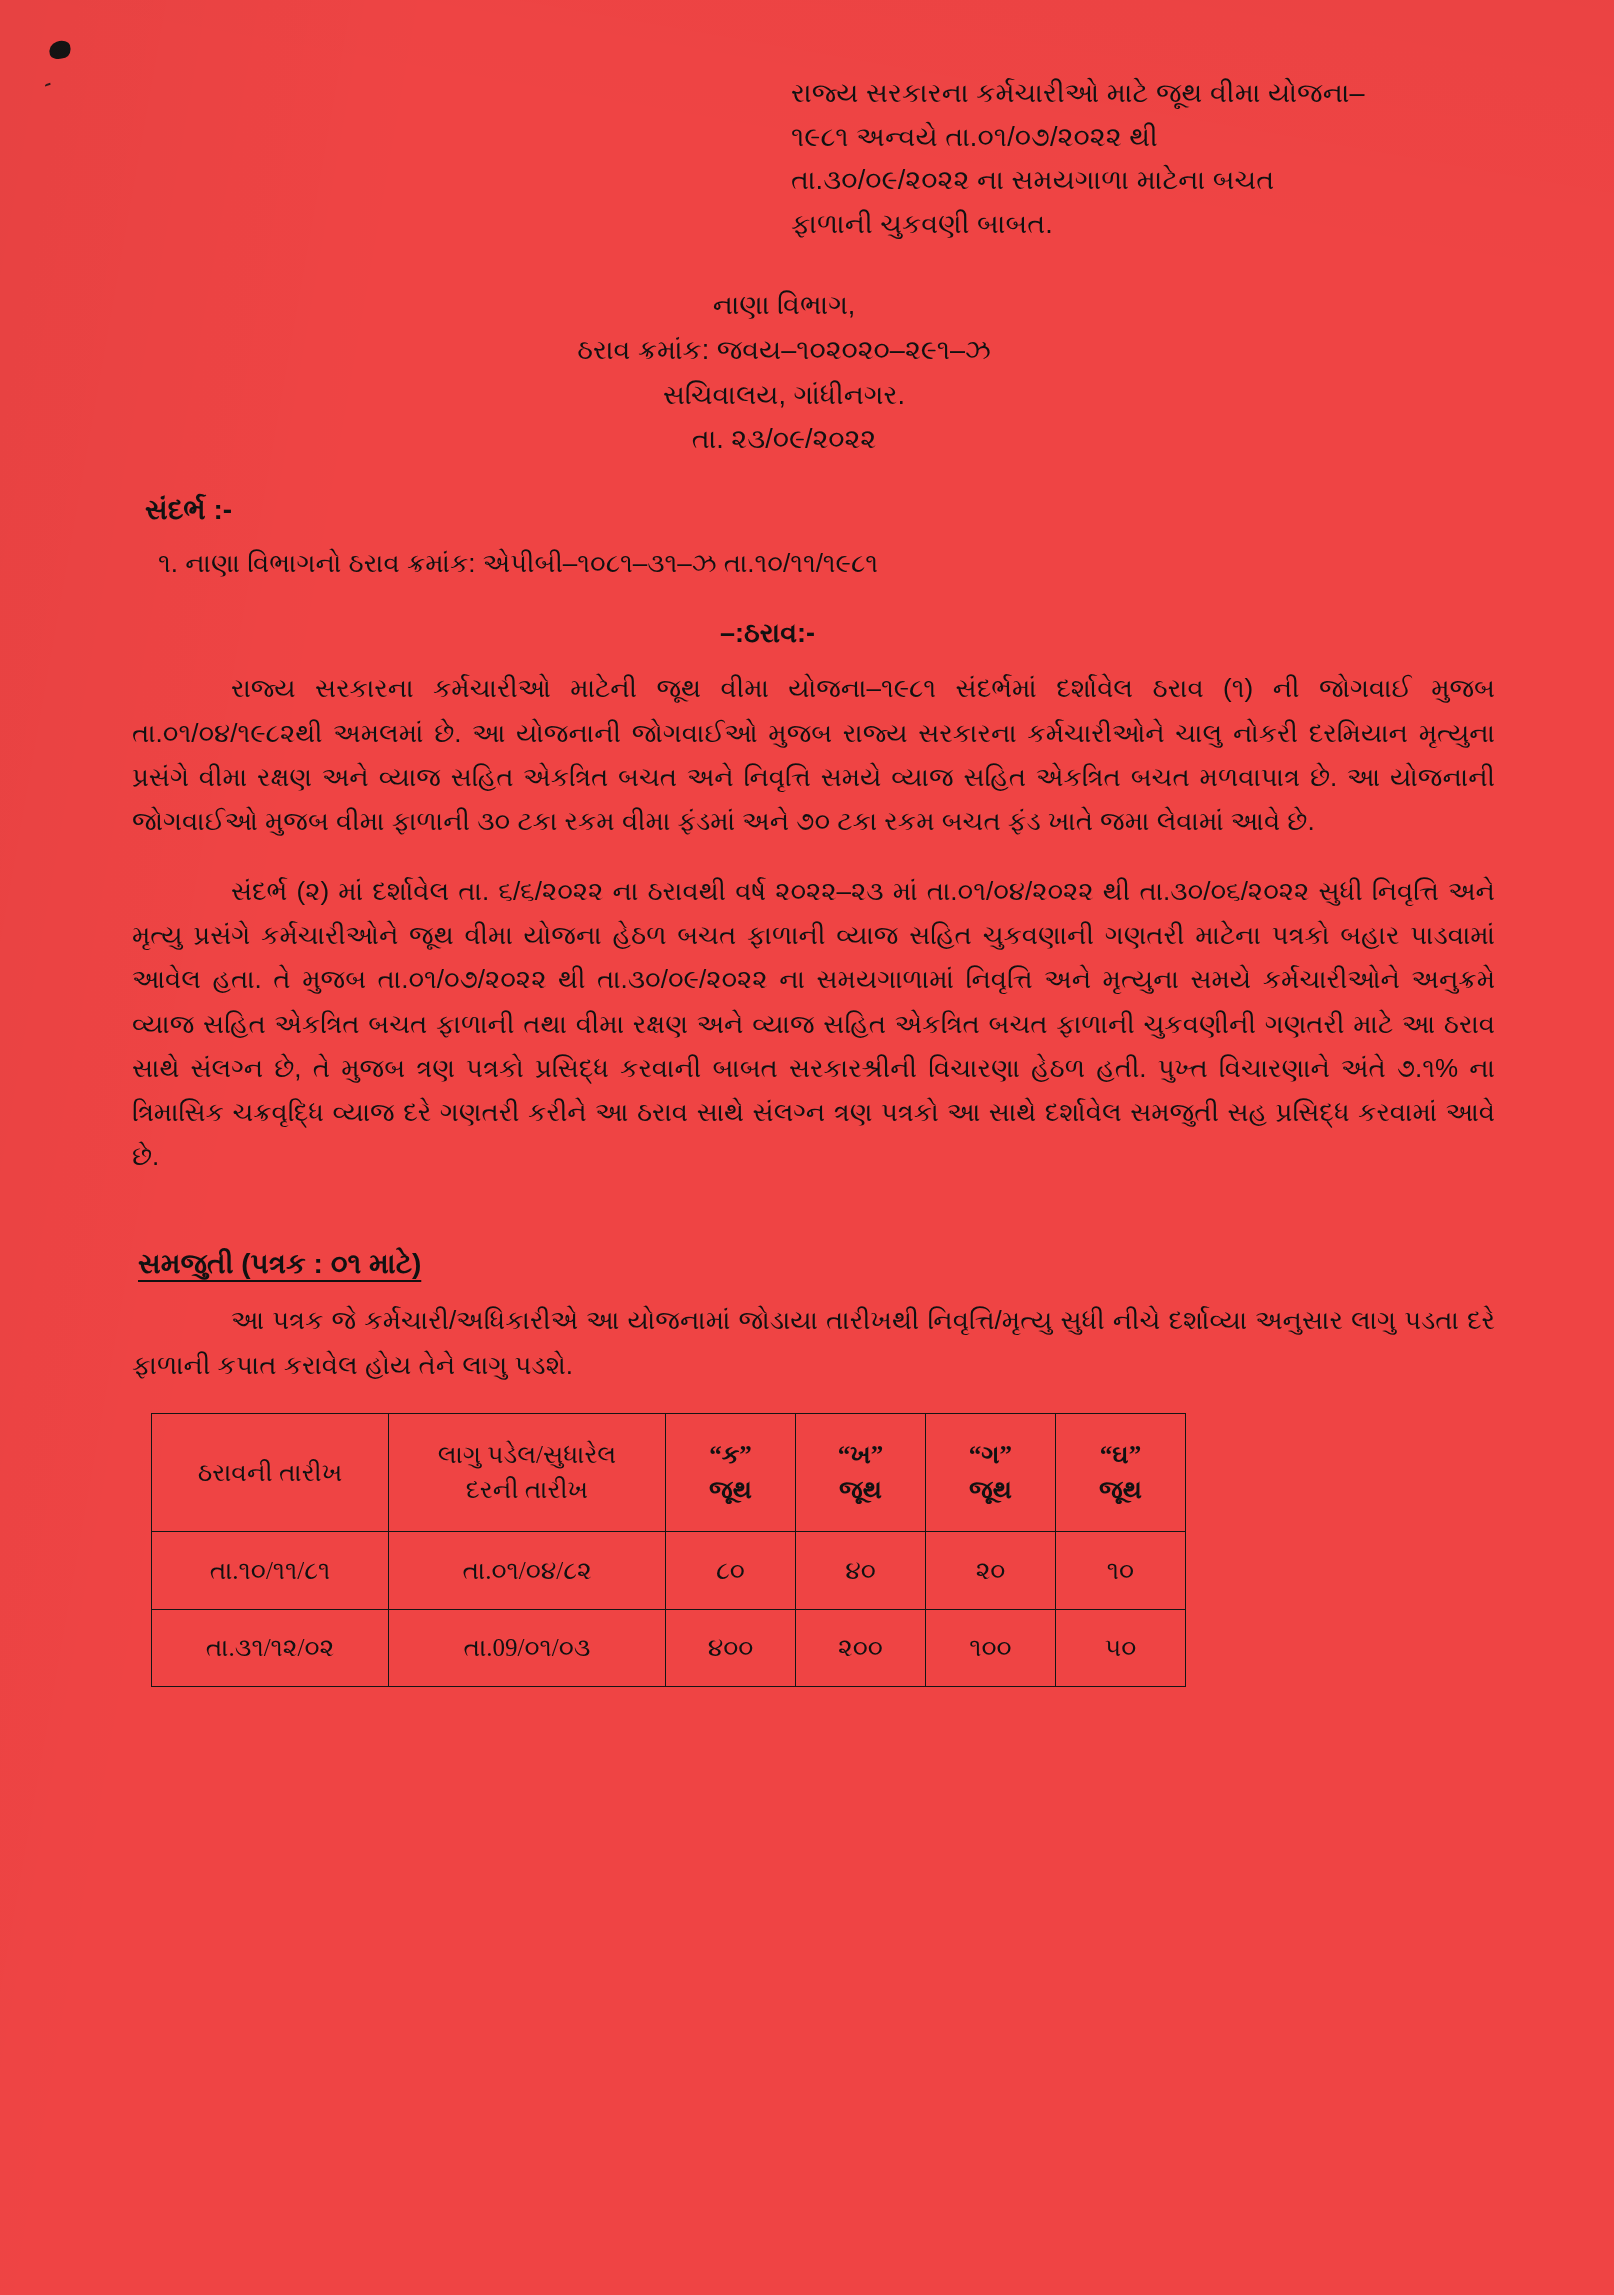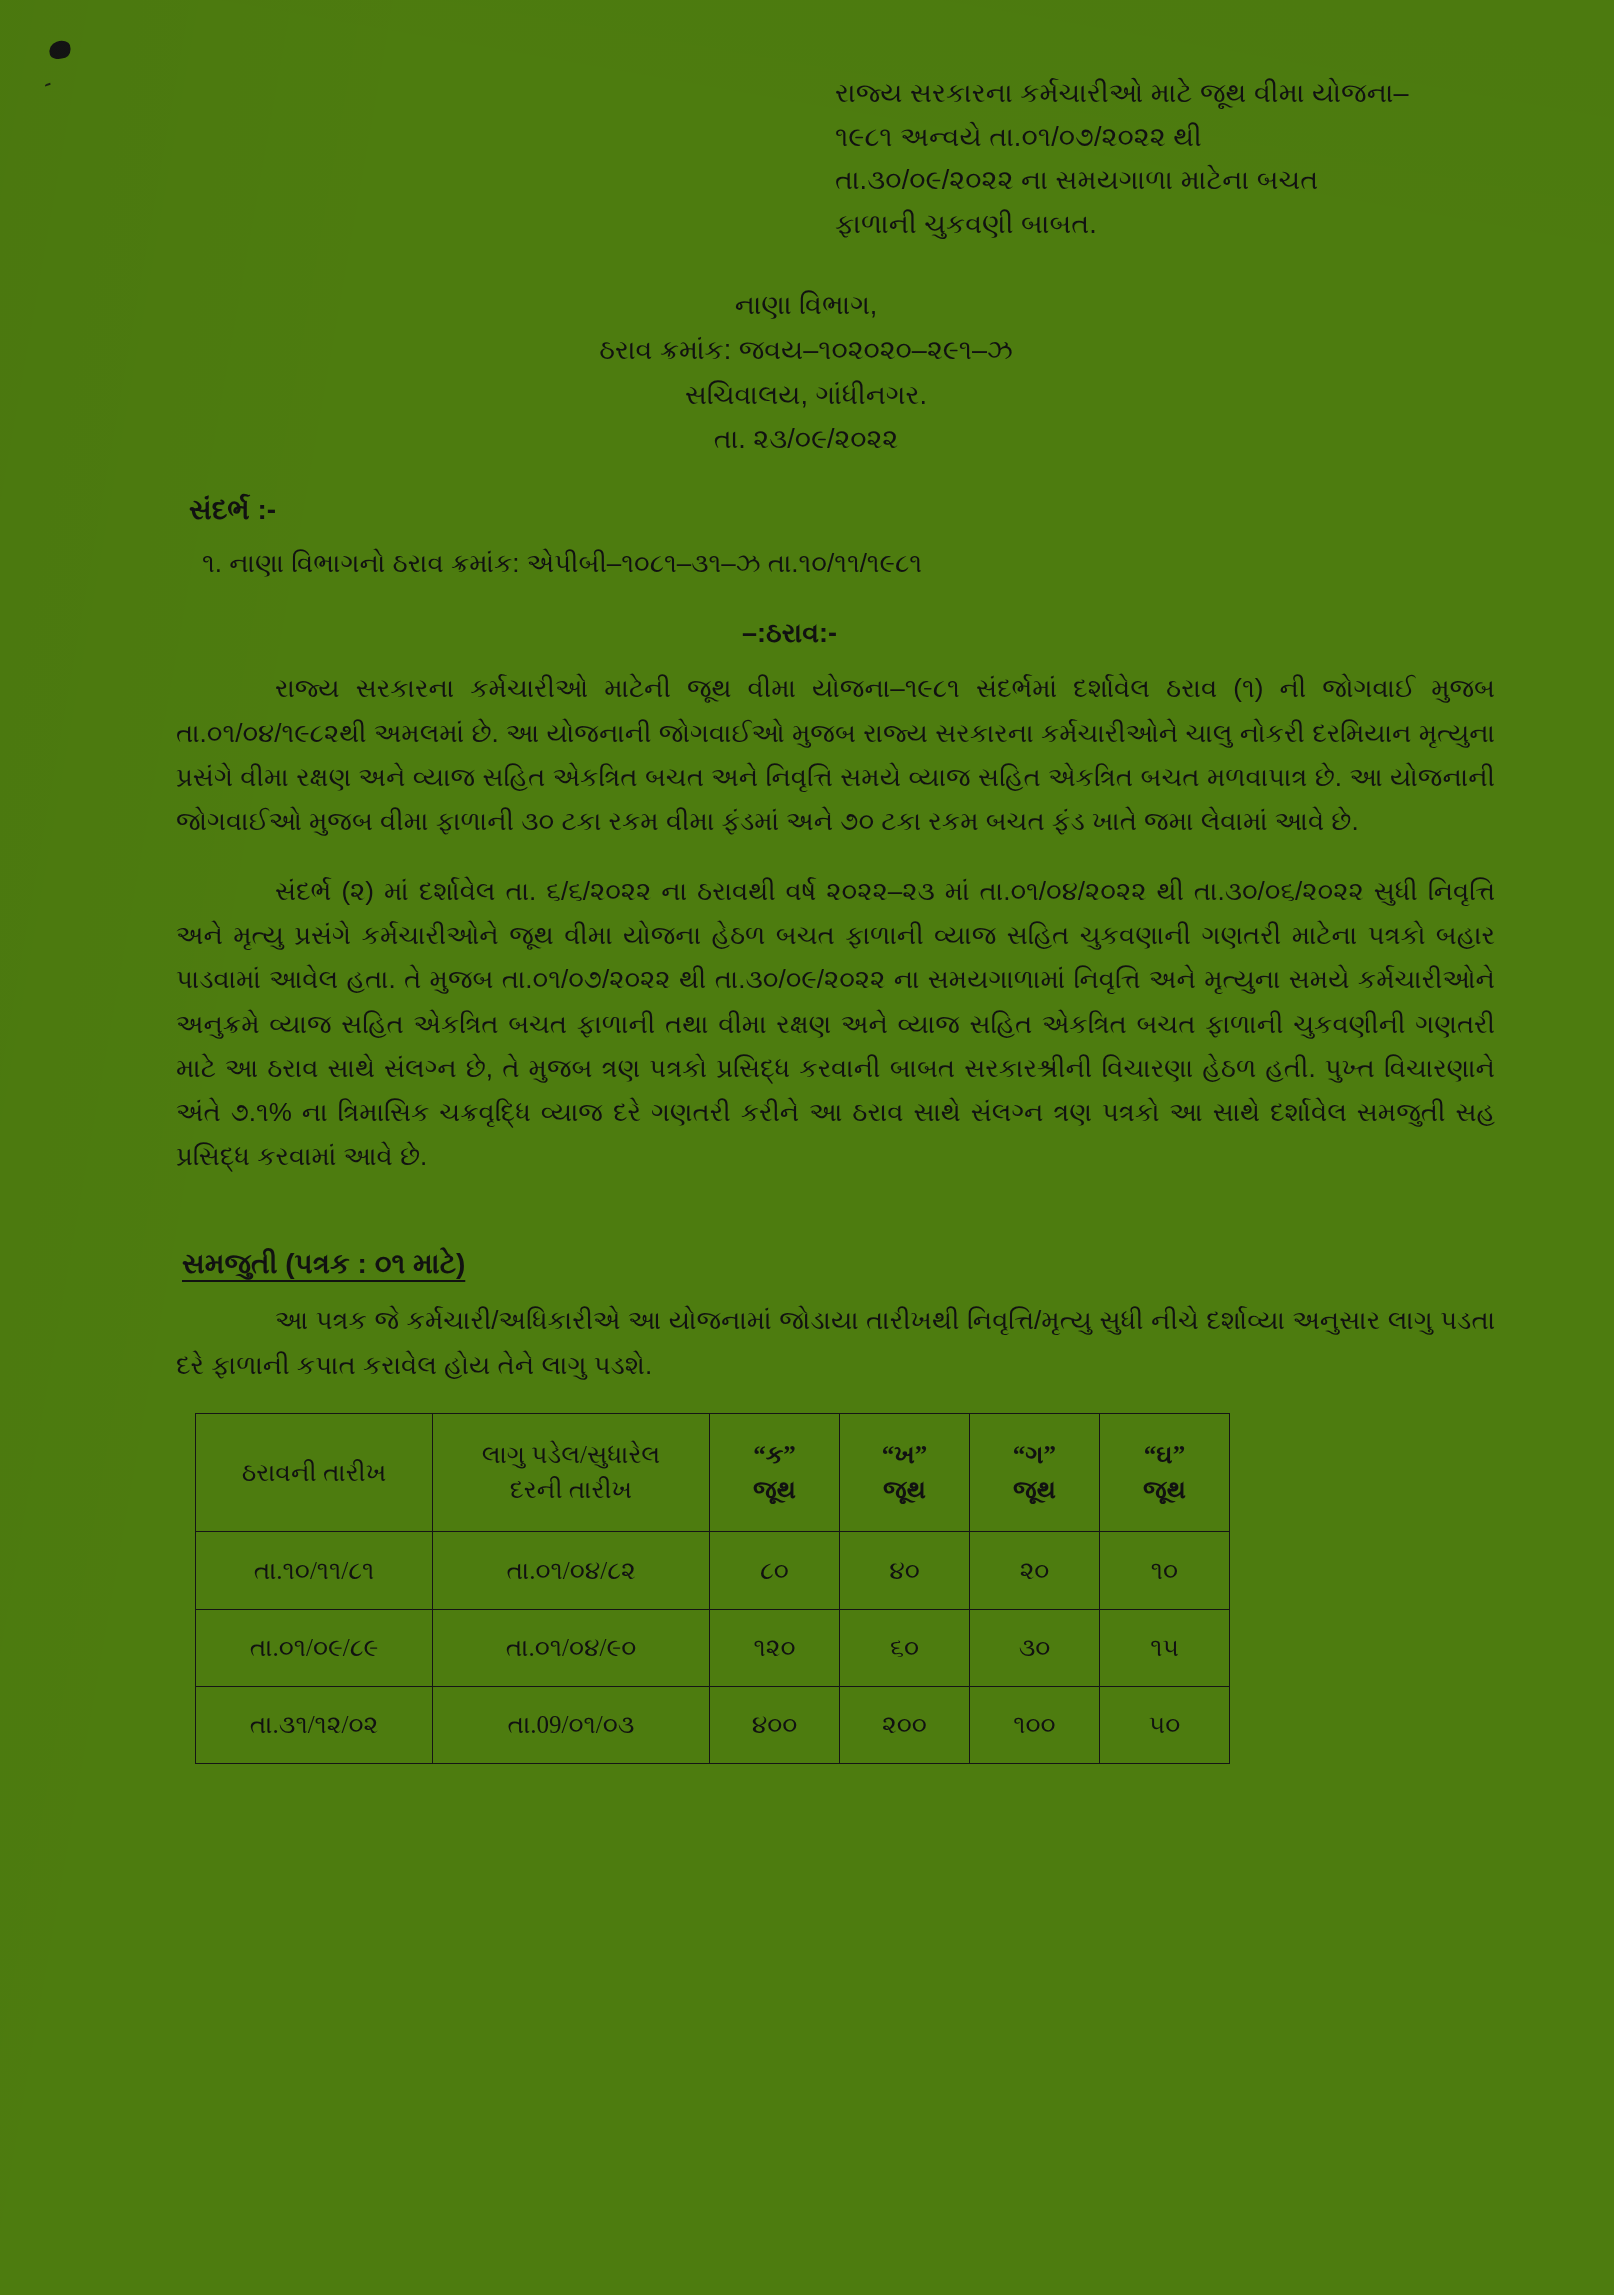--- a/index.html
+++ b/index.html
@@ -6,26 +6,25 @@
   html, body {
     margin: 0;
     padding: 0;
     background: #7a7a7a;
   }
   .page {
     position: relative;
     width: 1614px;
     height: 2295px;
     margin: 0 auto;
-    background: #4d7c0f;
+    background: #ef4444;
     box-sizing: border-box;
     font-family: "Liberation Sans", "DejaVu Sans", sans-serif;
     color: #111111;
     overflow: hidden;
-    padding-left: 44px;
   }
 
   
   .page::after {
     content: "";
     position: absolute;
     inset: 0;
     pointer-events: none;
     background:
       linear-gradient(100deg, rgba(0,0,0,0.035) 0%, rgba(0,0,0,0) 22%),
@@ -235,28 +234,20 @@
         <tbody>
           <tr>
             <td>તા.૧૦/૧૧/૮૧</td>
             <td>તા.૦૧/૦૪/૮૨</td>
             <td>૮૦</td>
             <td>૪૦</td>
             <td>૨૦</td>
             <td>૧૦</td>
           </tr>
           <tr>
-            <td>તા.૦૧/૦૯/૮૯</td>
-            <td>તા.૦૧/૦૪/૯૦</td>
-            <td>૧૨૦</td>
-            <td>૬૦</td>
-            <td>૩૦</td>
-            <td>૧૫</td>
-          </tr>
-          <tr>
             <td>તા.૩૧/૧૨/૦૨</td>
             <td>તા.09/૦૧/૦૩</td>
             <td>૪૦૦</td>
             <td>૨૦૦</td>
             <td>૧૦૦</td>
             <td>૫૦</td>
           </tr>
         </tbody>
       </table>
     </div>

